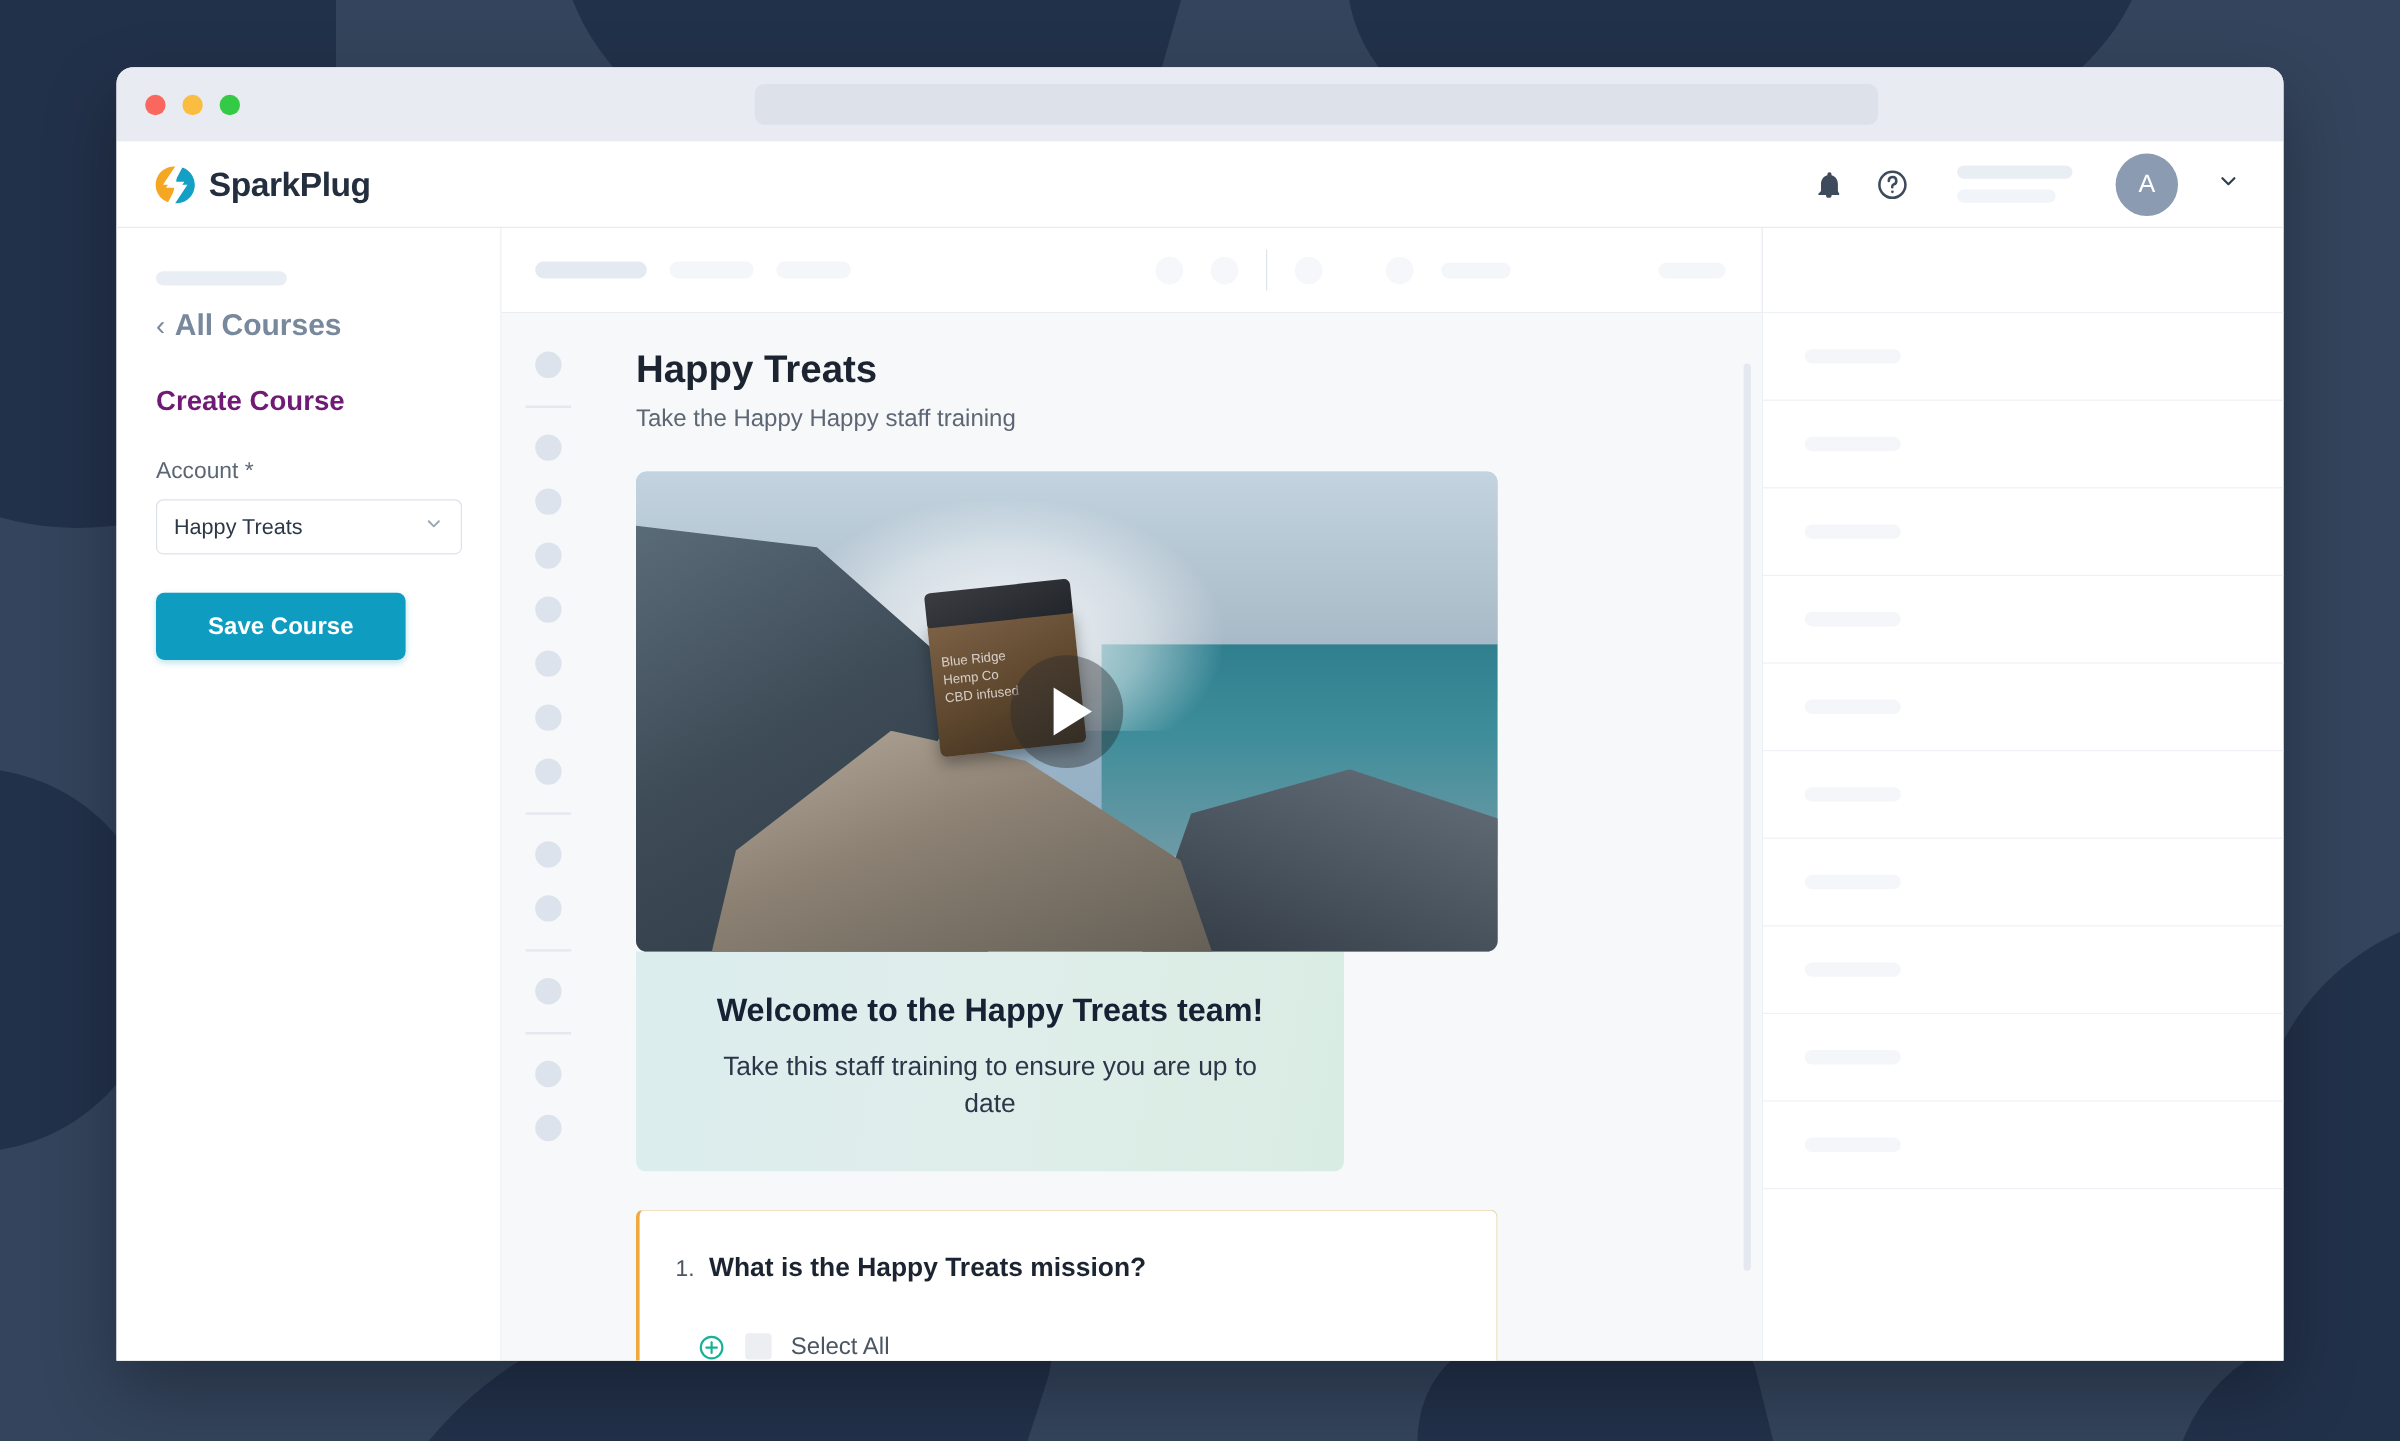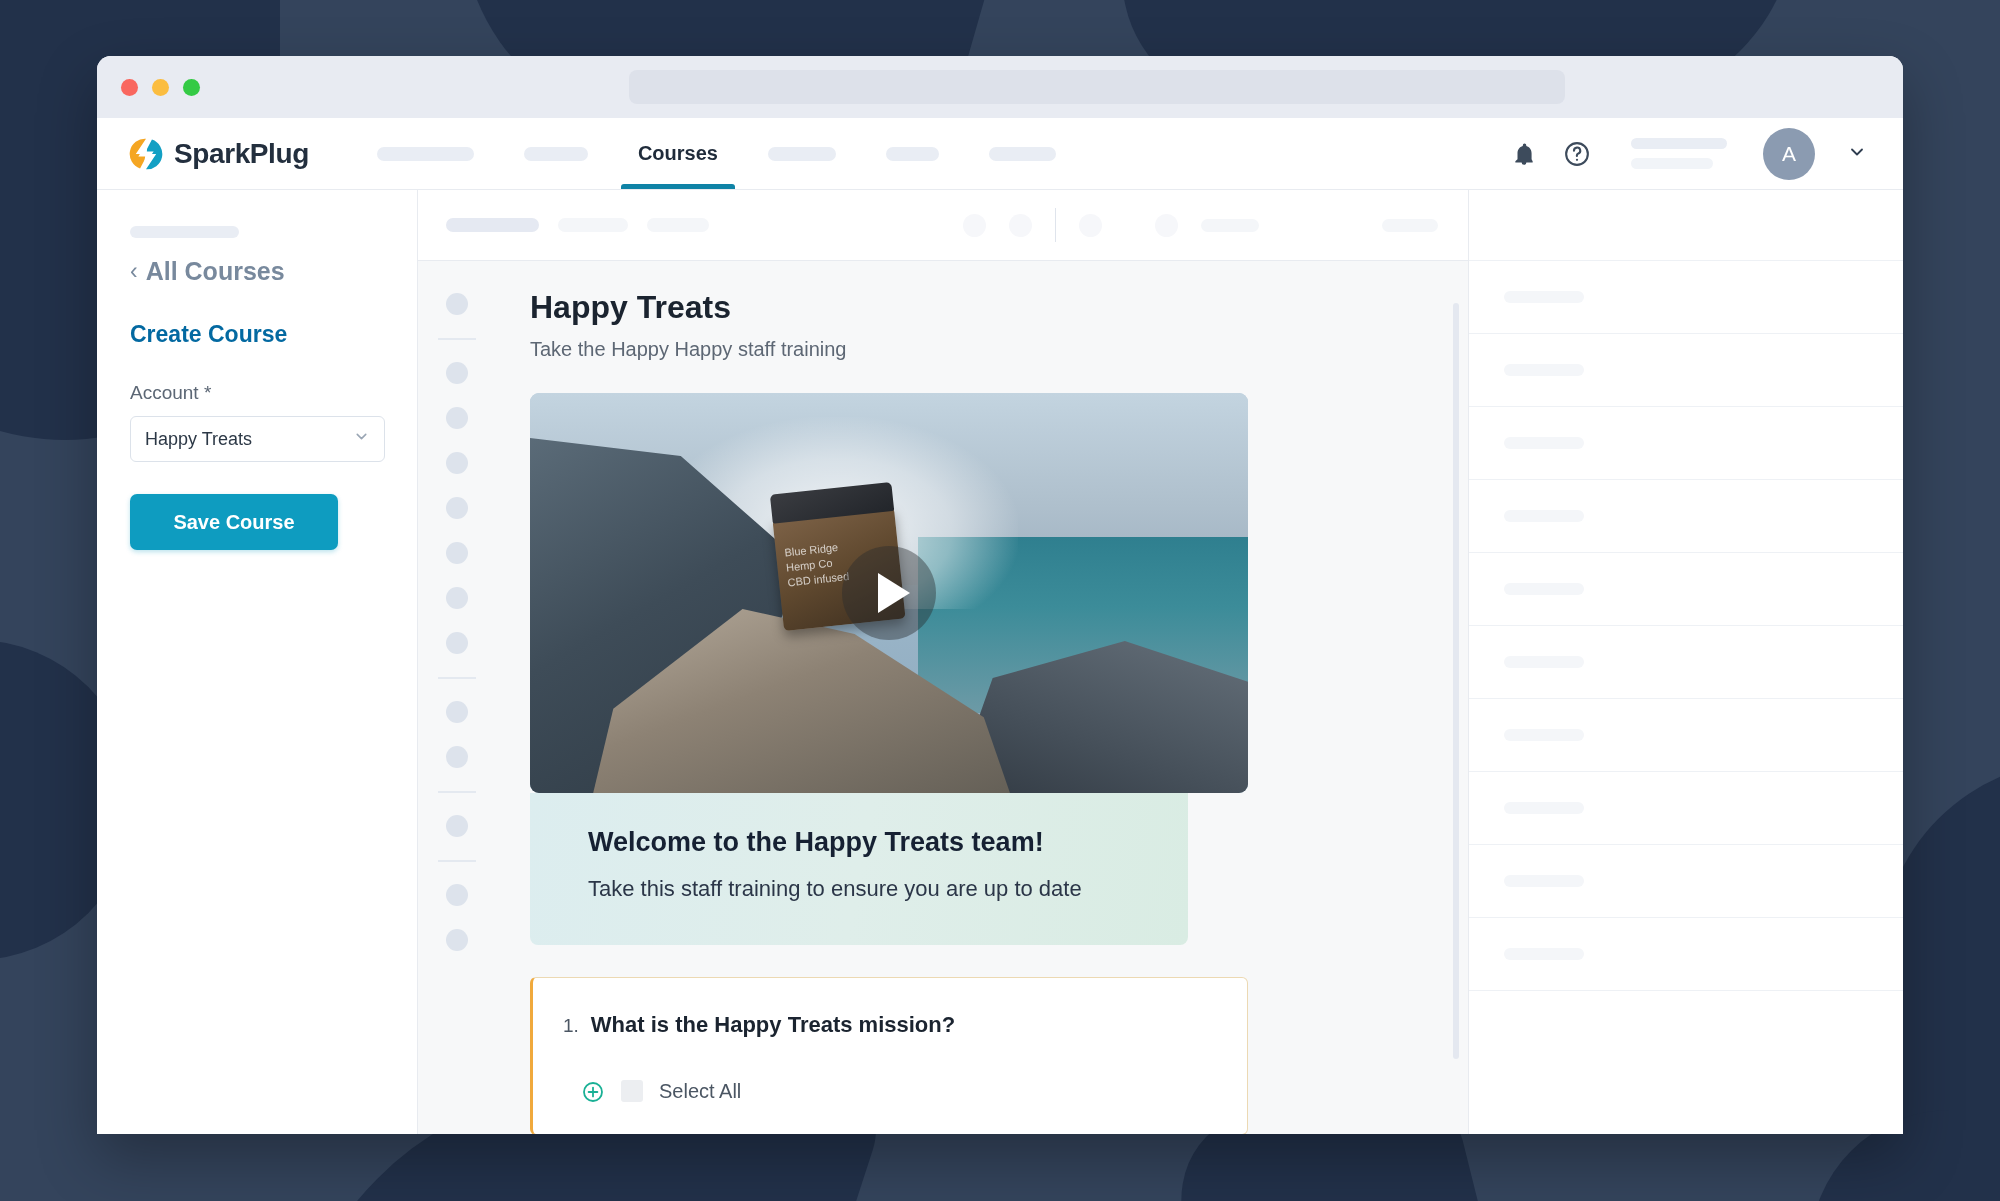--- a/index.html
+++ b/index.html
@@ -161,21 +161,21 @@
     width: 109px; height: 12px; border-radius: 6px;
     background: #e9edf4; margin-bottom: 19px;
   }
   #all-courses {
     display: flex; align-items: center; gap: 8px;
     font-size: 25px; font-weight: bold; color: #78899d;
     margin-bottom: 35px;
   }
   #all-courses .lt { font-size: 23px; font-weight: 400; }
   #create-course {
-    font-size: 23px; font-weight: bold; color: #0369a1;
+    font-size: 23px; font-weight: bold; color: #701a75;
     margin-bottom: 34px;
   }
   .field-label {
     font-size: 19px; color: #5c6775; margin-bottom: 12px;
   }
   #account-select {
     width: 255px; height: 46px;
     border: 1px solid #dce2ea; border-radius: 6px;
     background: #fff;
     display: flex; align-items: center;
@@ -299,23 +299,24 @@
     cursor: pointer;
   }
   #play-btn .tri {
     width: 0; height: 0; margin-left: 10px;
     border-left: 32px solid #fff;
     border-top: 20px solid transparent;
     border-bottom: 20px solid transparent;
   }
 
   #welcome {
-    width: 658px; padding: 34px 58px 40px;
+    width: 590px; padding: 34px 58px 40px;
     background: linear-gradient(100deg,#dcedef 0%, #dfeeea 50%, #d9ece3 100%);
     border-radius: 0 0 8px 8px;
+    text-align: center;
   }
   #welcome h3 {
     font-size: 27px; font-weight: bold; color: #162133;
     margin-bottom: 16px;
   }
   #welcome p {
     font-size: 22px; line-height: 1.40; color: #2b3648;
   }
 
   #question-card {
@@ -388,31 +389,20 @@
     <div id="appheader">
       <div id="brand">
         <svg class="logo-mark" viewBox="0 0 40 40">
           <path d="M20 2 A18 18 0 0 0 13 37 L22 20 L8 20 Z" fill="#f5a623"></path>
           <path d="M20 38 A18 18 0 0 0 27 3 L18 20 L32 20 Z" fill="#13a0c4"></path>
           <path d="M22 5 L11 23 L19 23 L17 35 L29 17 L21 17 Z" fill="#ffffff"></path>
         </svg>
         <span class="brand-text">SparkPlug</span>
       </div>
 
-      <div id="topnav">
-        <div class="nav-skel w1"></div>
-        <div class="nav-skel w2"></div>
-        <div class="nav-item-active">
-          <span class="lbl">Courses</span>
-          <span class="bar"></span>
-        </div>
-        <div class="nav-skel w3"></div>
-        <div class="nav-skel w4"></div>
-        <div class="nav-skel w5"></div>
-      </div>
 
       <div id="header-right">
         <span class="icon-btn">
           <svg width="26" height="26" viewBox="0 0 24 24" fill="currentColor">
             <path d="M12 22a2.2 2.2 0 0 0 2.2-2.2H9.8A2.2 2.2 0 0 0 12 22zm7-5.2v-5.3c0-3.3-1.8-6.1-4.9-6.8v-.8a1.6 1.6 0 0 0-3.2 0v.8C7.8 5.4 6 8.2 6 11.5v5.3L4 18.8v1h16v-1z"></path>
           </svg>
         </span>
         <span class="icon-btn">
           <svg width="28" height="28" viewBox="0 0 24 24" fill="none" stroke="currentColor" stroke-width="1.8">
             <circle cx="12" cy="12" r="9.3"></circle>

